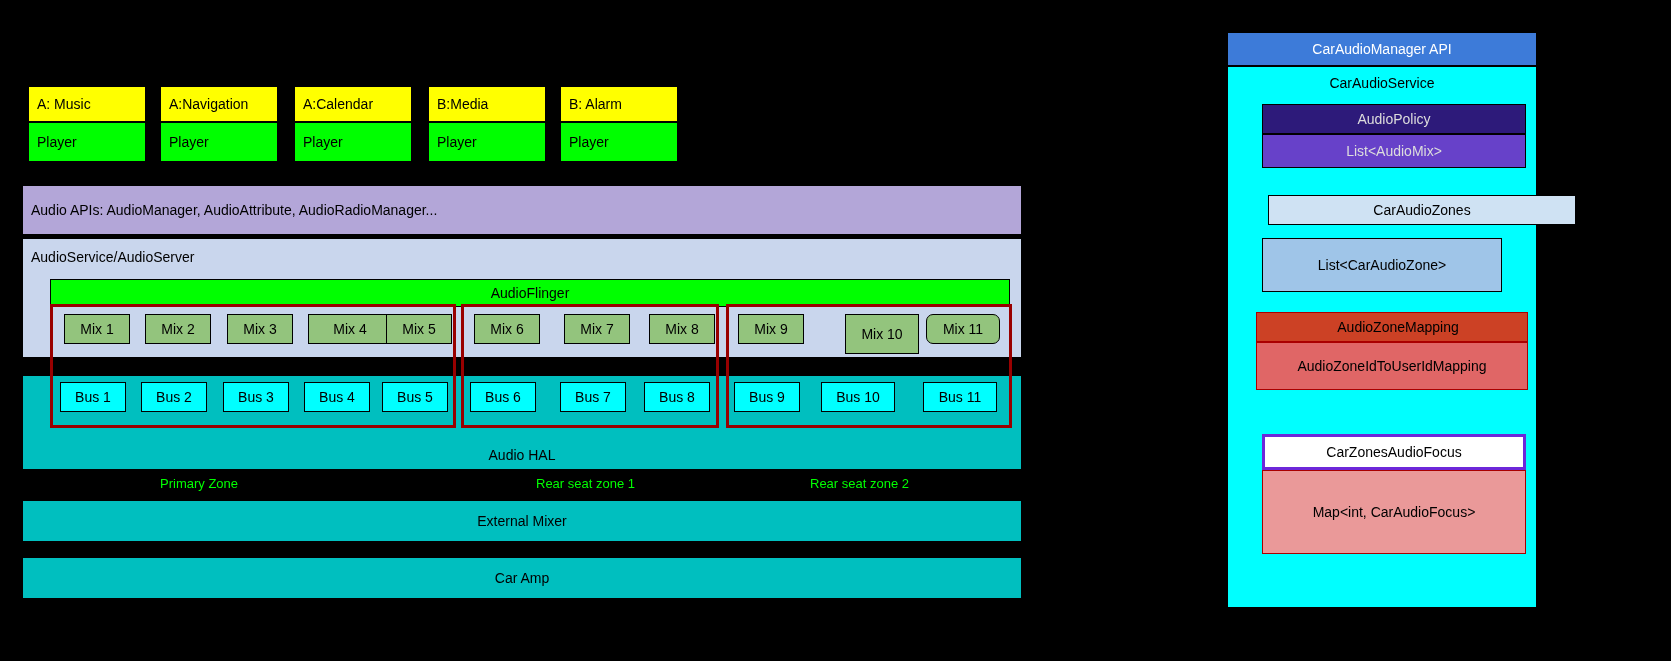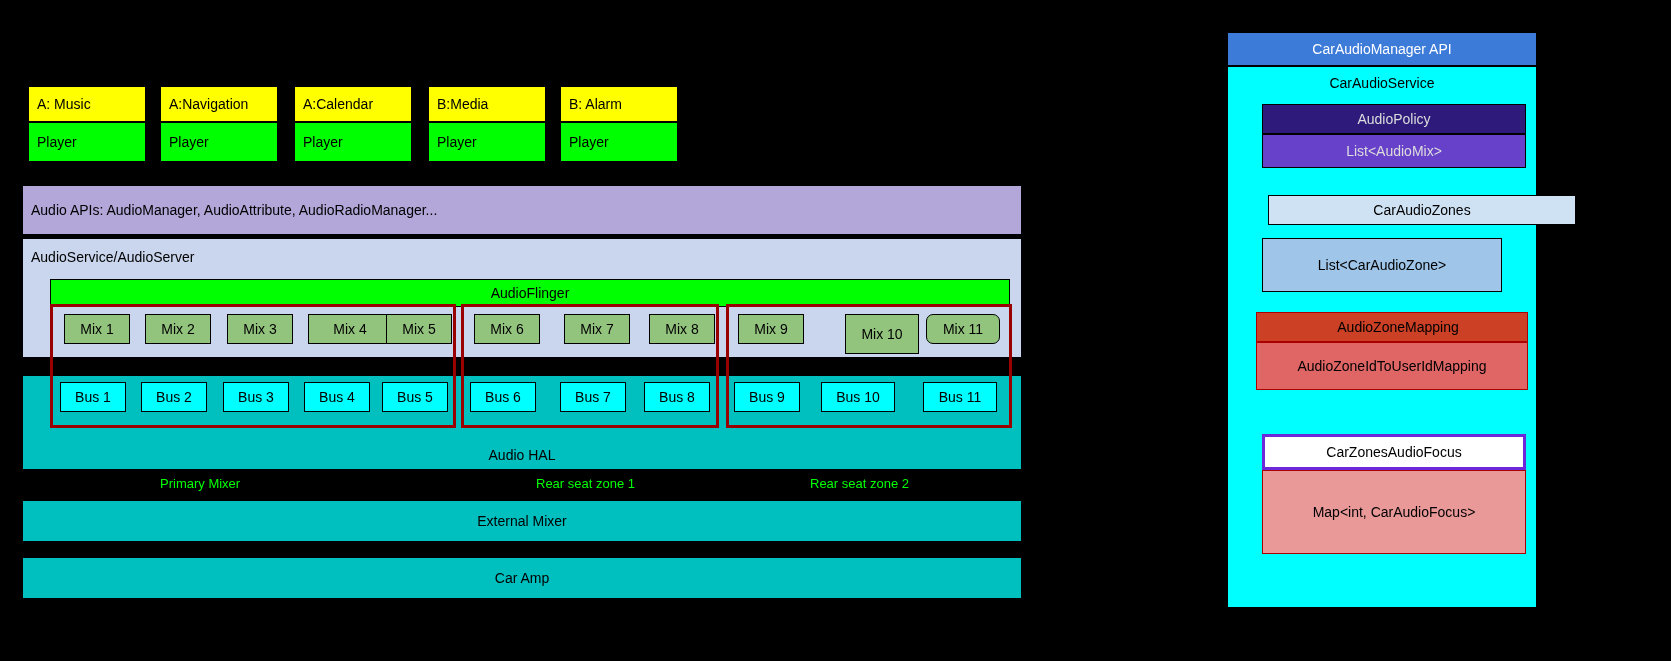--- a/index.html
+++ b/index.html
@@ -122,21 +122,21 @@
 <div class="box bus center-text" style="left:560px; top:382px; width:66px; height:30px;">Bus 7</div>
 <div class="box bus center-text" style="left:644px; top:382px; width:66px; height:30px;">Bus 8</div>
 <div class="box bus center-text" style="left:734px; top:382px; width:66px; height:30px;">Bus 9</div>
 <div class="box bus center-text" style="left:821px; top:382px; width:74px; height:30px;">Bus 10</div>
 <div class="box bus center-text" style="left:923px; top:382px; width:74px; height:30px;">Bus 11</div>
 
 <div class="zone-border" style="left:50px;  top:304px; width:406px; height:124px;"></div>
 <div class="zone-border" style="left:461px; top:304px; width:258px; height:124px;"></div>
 <div class="zone-border" style="left:726px; top:304px; width:286px; height:124px;"></div>
 
-<div class="zone-label" style="left:160px; top:476px;">Primary Mixer</div>
+<div class="zone-label" style="left:160px; top:476px;">Primary Zone</div>
 <div class="zone-label" style="left:536px; top:476px;">Rear seat zone 1</div>
 <div class="zone-label" style="left:810px; top:476px;">Rear seat zone 2</div>
 
 <div class="box hal center-text" style="left:22px; top:500px; width:1000px; height:42px;">External Mixer</div>
 <div class="box hal center-text" style="left:22px; top:557px; width:1000px; height:42px;">Car Amp</div>
 
 <div class="box api-header center-text" style="left:1227px; top:32px;  width:310px; height:34px;">CarAudioManager API</div>
 <div class="box service-body center-text" style="left:1227px; top:66px; width:310px; height:542px; align-items:flex-start; padding-top:8px;">CarAudioService</div>
 
 <div class="box policy-top center-text" style="left:1262px; top:104px; width:264px; height:30px;">AudioPolicy</div>

